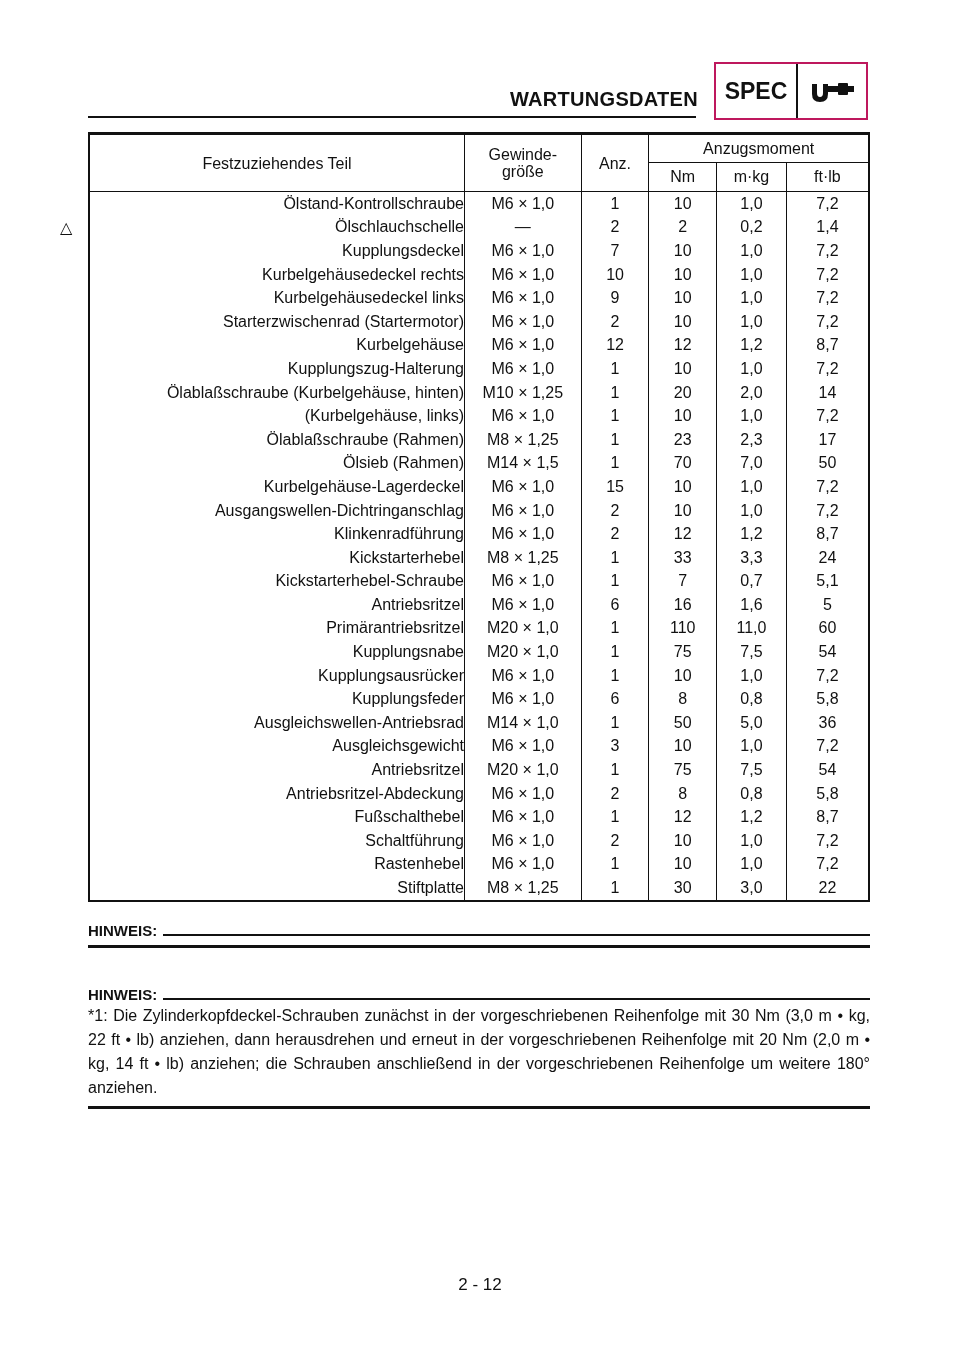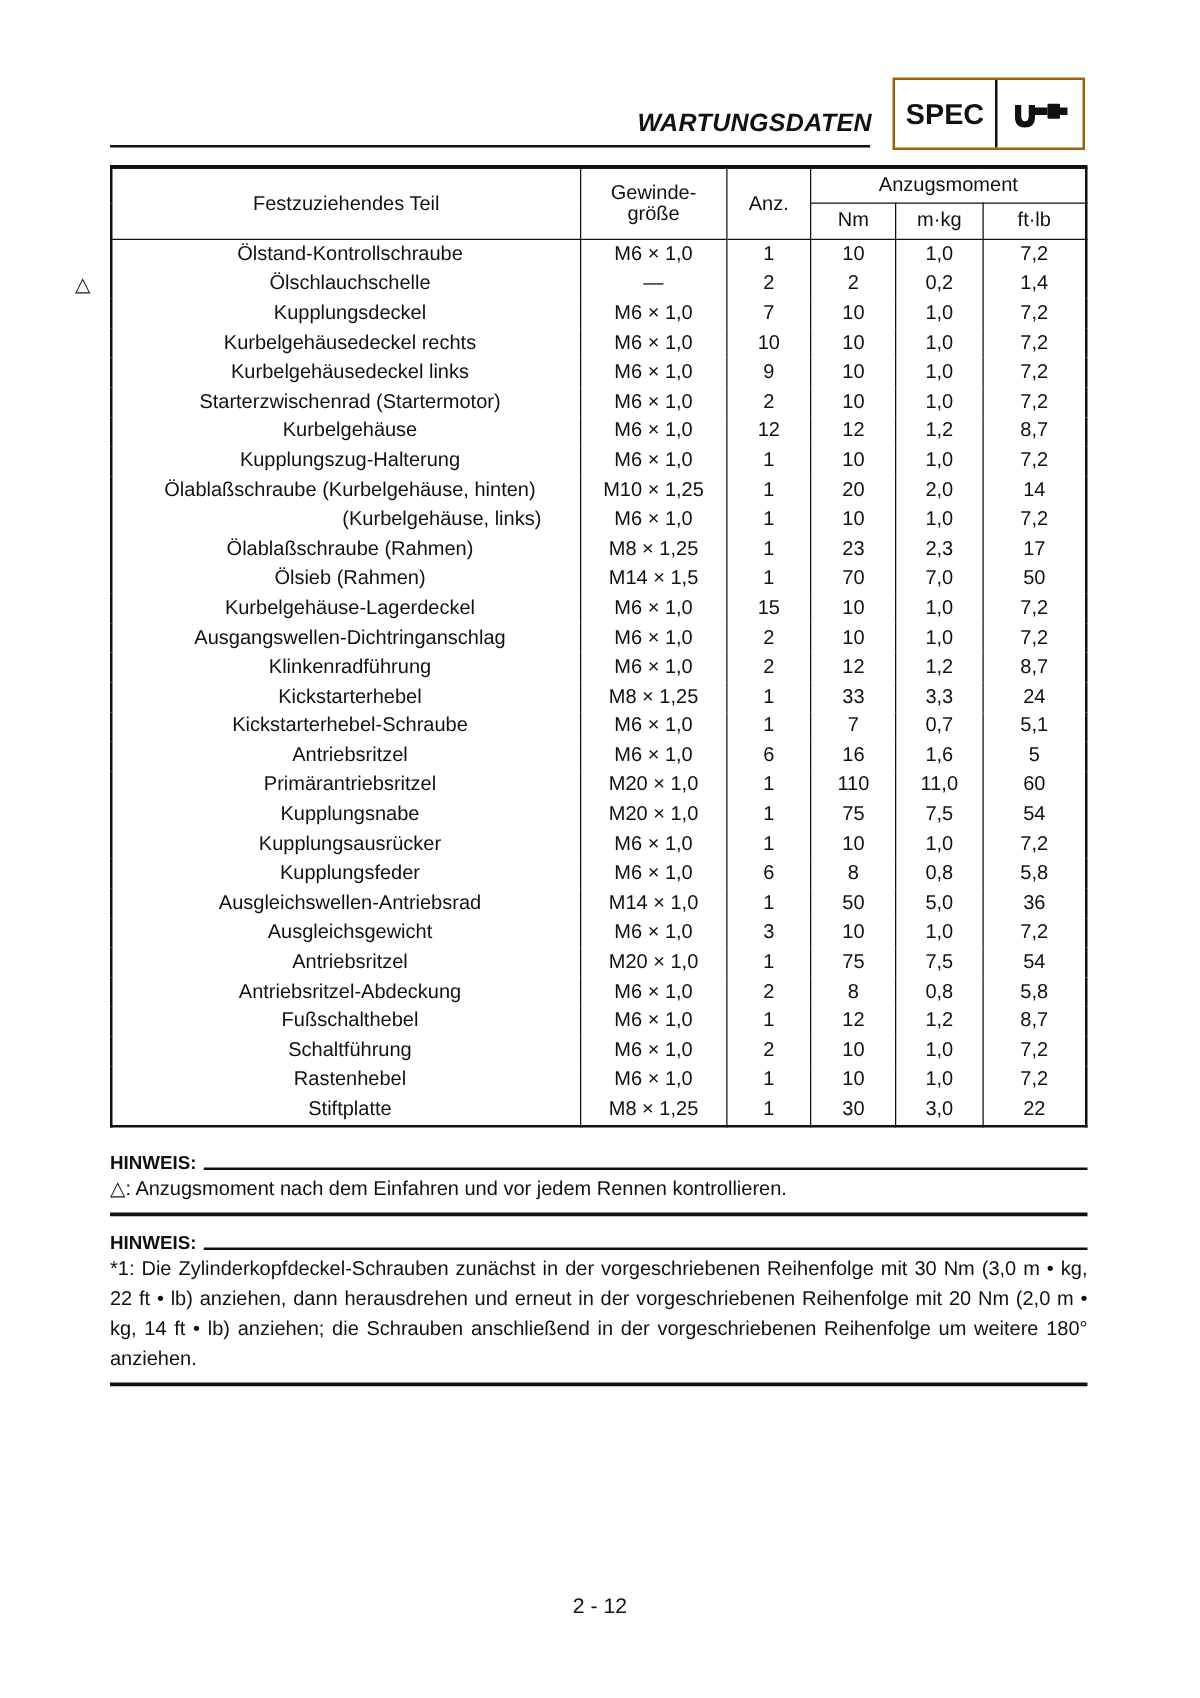--- a/index.html
+++ b/index.html
@@ -1,28 +1,28 @@
 <!DOCTYPE html>
 <html><head>
 <meta charset="utf-8">
 <style>
   html, body { margin: 0; padding: 0; background: #ffffff; }
   body { width: 960px; height: 1358px; position: relative; font-family: "Liberation Sans", sans-serif; color: #111; overflow: hidden; }
   .header { position: absolute; left: 88px; top: 62px; width: 782px; height: 60px; }
-  .header-title { position: absolute; left: 422px; top: 26px; font-weight: bold; font-size: 20px; letter-spacing: 0.3px; font-style: italic; }
+  .header-title { position: absolute; left: 422px; top: 26px; font-weight: bold; font-size: 20px; letter-spacing: 0.3px; }
   .header-line { position: absolute; left: 0; top: 54px; width: 608px; height: 2px; background: #111; }
-  .spec-box { position: absolute; left: 626px; top: 0; width: 154px; height: 58px; border: 2px solid #a16207; box-sizing: border-box; display: flex; }
+  .spec-box { position: absolute; left: 626px; top: 0; width: 154px; height: 58px; border: 2px solid #be185d; box-sizing: border-box; display: flex; }
   .spec-label { width: 80px; border-right: 2px solid #111; display: flex; align-items: center; justify-content: center; font-weight: bold; font-size: 23px; }
   .spec-icon { flex: 1; display: flex; align-items: center; justify-content: center; }
   .top-rule { position: absolute; left: 88px; top: 132px; width: 782px; height: 3px; background: #111; }
 
   table.spec { position: absolute; left: 88px; top: 134px; width: 782px; border-collapse: collapse; font-size: 16px; }
   table.spec th { font-weight: normal; border: 1px solid #111; padding: 0; text-align: center; }
   table.spec td { padding: 0; height: 23.6px; text-align: center; border-left: 1px solid #111; border-right: 1px solid #111; white-space: nowrap; }
-  table.spec td.part { text-align: center; padding-left: 6px; position: relative; }
+  table.spec td.part { text-align: right; padding-left: 6px; position: relative; }
   table.spec { border: 2px solid #111; border-top: none; }
   .hdr1 th { height: 27px; }
   .hdr2 th { height: 28px; }
   .hdr-part, .hdr-thread, .hdr-qty { line-height: 17px; }
   .first-row td { padding-top: 4px; }
   .last-row td { padding-bottom: 3px; }
   .marker { position: absolute; left: -30px; top: 2px; }
   .indent { padding-left: 147px; display: inline-block; }
 
   .notes { position: absolute; left: 88px; width: 782px; }
@@ -321,21 +321,20 @@
         <td>22</td>
       </tr>
     </tbody>
 </table>
 
 <div class="notes note1">
   <div class="note-head">
     <span>HINWEIS:</span>
     <span class="rule"></span>
   </div>
-  <div class="note-body"><span>△</span><span>: Anzugsmoment nach dem Einfahren und vor jedem Rennen kontrollieren.</span></div>
   <div class="note-end"></div>
 </div>
 
 <div class="notes note2">
   <div class="note-head">
     <span>HINWEIS:</span>
     <span class="rule"></span>
   </div>
   <div class="note-body">*1: Die Zylinderkopfdeckel-Schrauben zunächst in der vorgeschriebenen Reihenfolge mit 30 Nm (3,0 m • kg, 22 ft • lb) anziehen, dann herausdrehen und erneut in der vorgeschriebenen Reihenfolge mit 20 Nm (2,0 m • kg, 14 ft • lb) anziehen; die Schrauben anschließend in der vorgeschriebenen Reihenfolge um weitere 180° anziehen.</div>
   <div class="note-end"></div>

